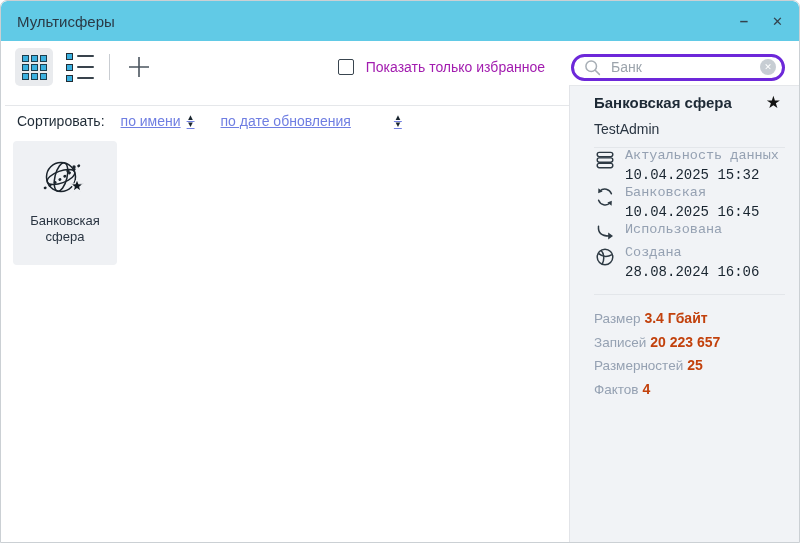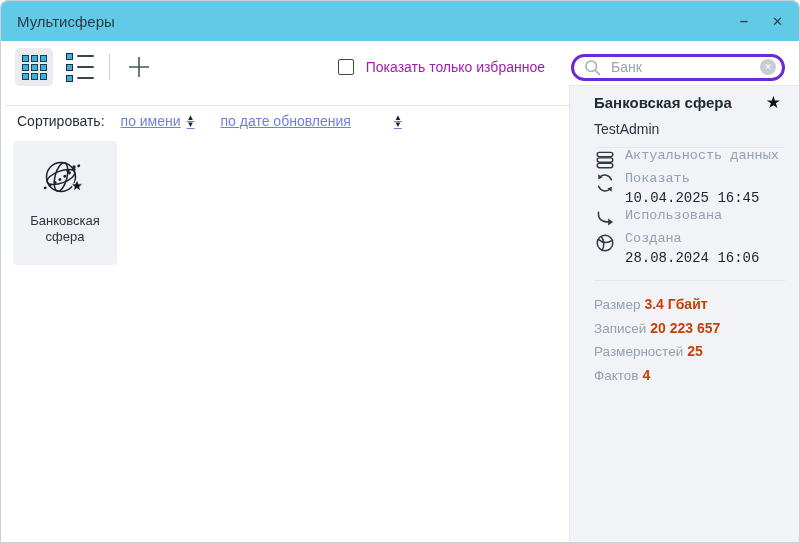--- a/index.html
+++ b/index.html
@@ -179,34 +179,35 @@
     <div class="detail-row">
       <svg class="detail-icon" viewBox="0 0 22 22">
         <g fill="none" stroke="currentColor" stroke-width="1.4">
           <rect x="3.2" y="3.4" width="15.6" height="4.3" rx="2.1"></rect>
           <rect x="3.2" y="8.9" width="15.6" height="4.3" rx="2.1"></rect>
           <rect x="3.2" y="14.4" width="15.6" height="4.3" rx="2.1"></rect>
         </g>
       </svg>
       <div>
         <div class="detail-label">Актуальность данных</div>
+        <div class="detail-value">10.04.2025 15:32</div>
       </div>
     </div>
 
     <div class="detail-row">
       <svg class="detail-icon" viewBox="0 0 22 22">
         <g fill="none" stroke="currentColor" stroke-width="1.5" stroke-linecap="round">
           <path d="M17.4 7.8 A7 7 0 0 0 5.8 5.2"></path>
           <path d="M4.6 14.2 A7 7 0 0 0 16.2 16.8"></path>
         </g>
         <polygon points="4.4,2.2 4.2,7.2 8.6,5.4" fill="currentColor"></polygon>
         <polygon points="17.6,19.8 17.8,14.8 13.4,16.6" fill="currentColor"></polygon>
       </svg>
       <div>
-        <div class="detail-label">Показать</div>
+        <div class="detail-label">Банковская</div>
         <div class="detail-value">10.04.2025 16:45</div>
       </div>
     </div>
 
     <div class="detail-row">
       <svg class="detail-icon" viewBox="0 0 22 22">
         <path d="M4.5 3.2 C3.9 10 7.5 13 15 13" fill="none" stroke="currentColor" stroke-width="1.5" stroke-linecap="round"></path>
         <polygon points="14.2,9.4 19,13 14.2,16.6" fill="currentColor"></polygon>
       </svg>
       <div>

